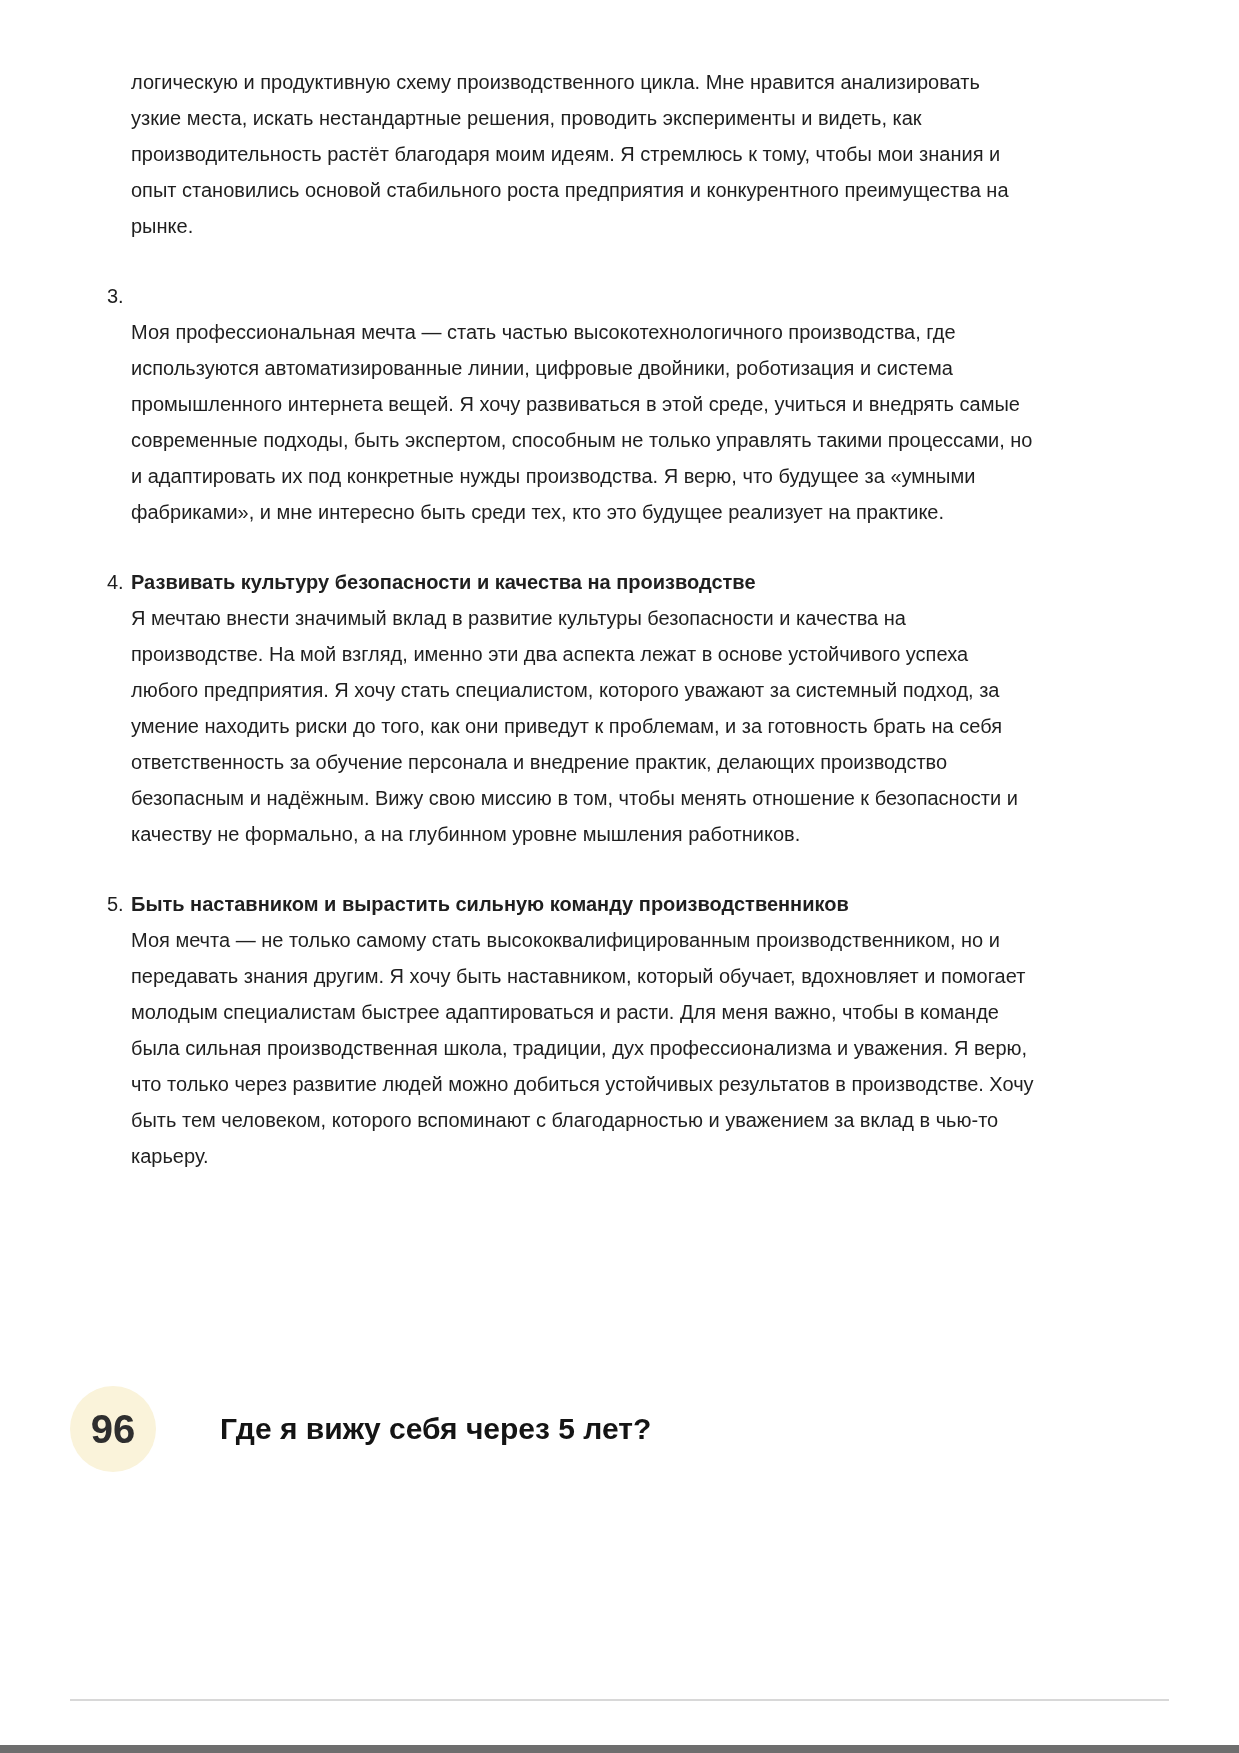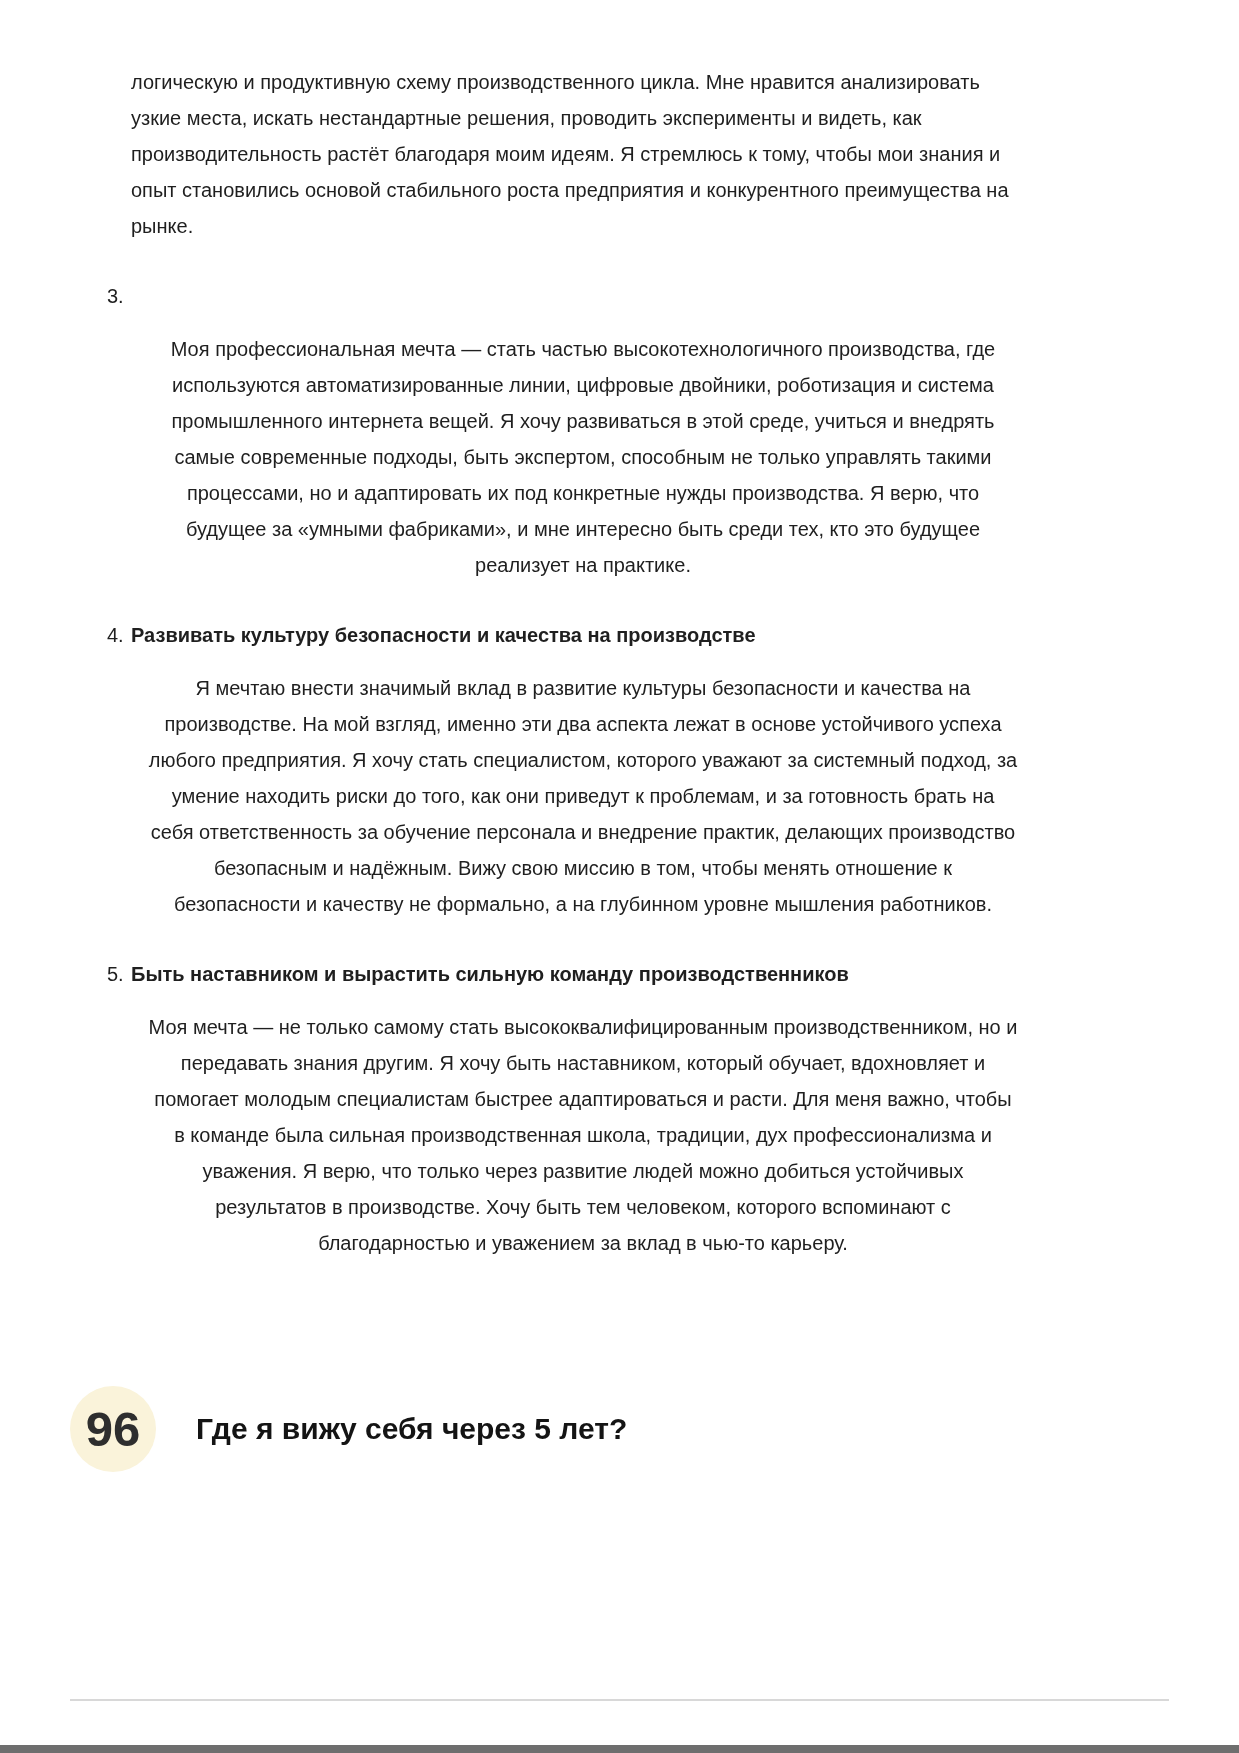--- a/index.html
+++ b/index.html
@@ -37,46 +37,45 @@
   }
   .item-num {
     width: 24px;
     flex: 0 0 24px;
   }
   .item-title {
     font-weight: bold;
   }
   .item-body {
     padding-left: 24px;
-    margin: 17px;
-    text-align: center;
+    margin: 0;
   }
   .footer {
     position: absolute;
     top: 1386px;
     left: 70px;
     right: 70px;
     display: flex;
     align-items: center;
   }
   .page-badge {
     width: 86px;
     height: 86px;
     border-radius: 50%;
     background: #faf3da;
     display: flex;
     align-items: center;
     justify-content: center;
-    font-size: 49px;
+    font-size: 40px;
     font-weight: bold;
     color: #2e2e2e;
     flex: 0 0 86px;
   }
   .section-title {
-    margin-left: 40px;
+    margin-left: 64px;
     font-size: 30px;
     font-weight: bold;
     color: #141414;
   }
   .divider {
     position: absolute;
     top: 1699px;
     left: 70px;
     right: 70px;
     height: 2px;

